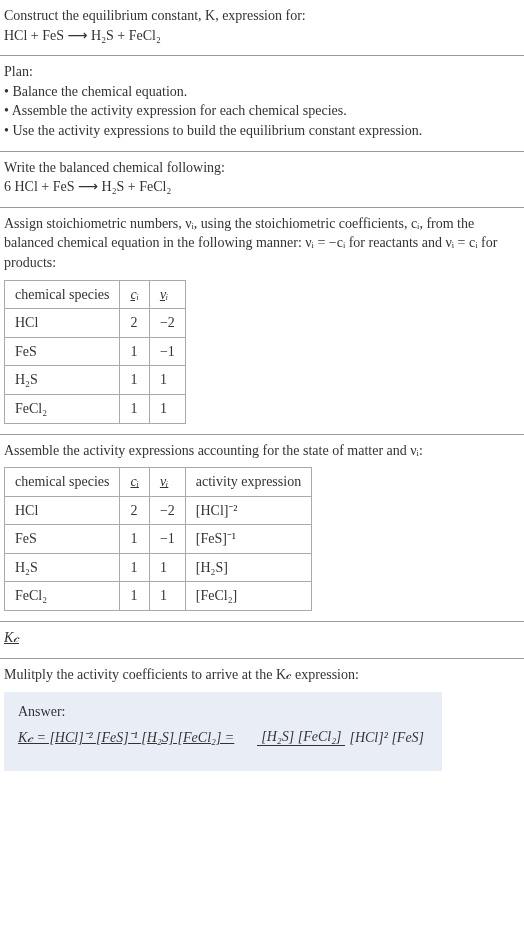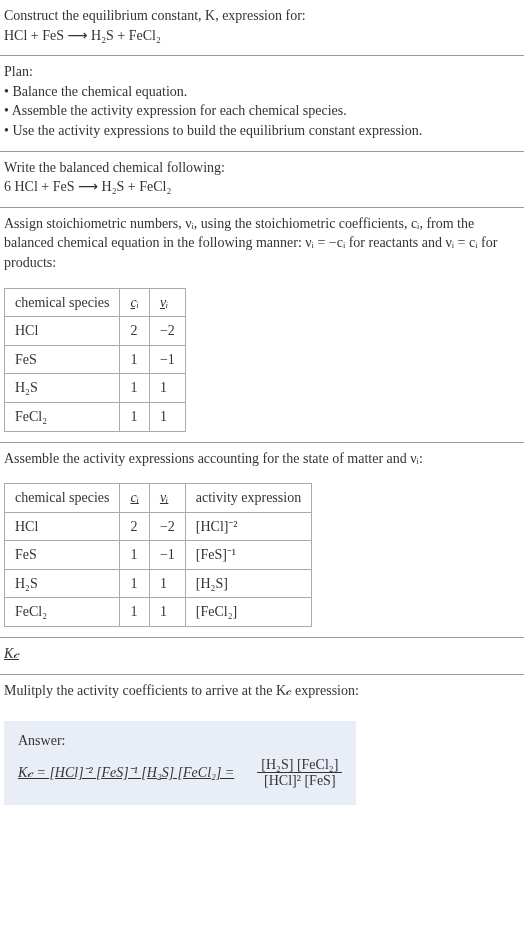--- a/index.html
+++ b/index.html
@@ -12,48 +12,48 @@
     line-height: 1.4;
   }
   .section {
     padding: 6px 4px 10px 4px;
     border-bottom: 1px solid #999;
   }
   .section:last-of-type { border-bottom: none; }
   .italic { font-style: italic; text-decoration: underline; }
   table {
     border-collapse: collapse;
-    margin-top: 15px;
+    margin-top: 7px;
   }
   th, td {
     border: 1px solid #aaa;
     padding: 4px 10px;
     text-align: left;
     font-weight: normal;
   }
   th { background: #fff; }
   .answer-box {
     display: inline-block;
     background: #e9eef6;
     border: none;
-    padding: 10px 14px 16px 14px;
-    margin-top: 21px;
+    padding: 10px 14px 24px 14px;
+    margin-top: 8px;
   }
   .answer-line {
     display: flex;
     align-items: center;
     gap: 23px;
     margin-top: 6px;
   }
   .frac {
     display: inline-flex;
-    flex-direction: column;
     align-items: center;
     vertical-align: middle;
     line-height: 1.1;
+    font-style: italic;
   }
   .frac .num { border-bottom: 1px solid #333; padding: 0 4px; }
   .frac .den { padding: 0 4px; }
 </style>
 </head>
 <body>
 
 <div class="section">
   <div>
     <span>Construct the equilibrium constant, K, expression for:</span>

